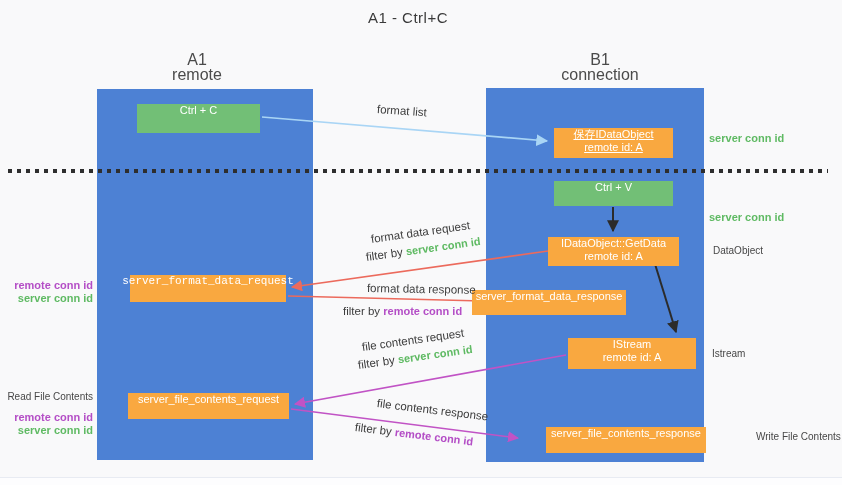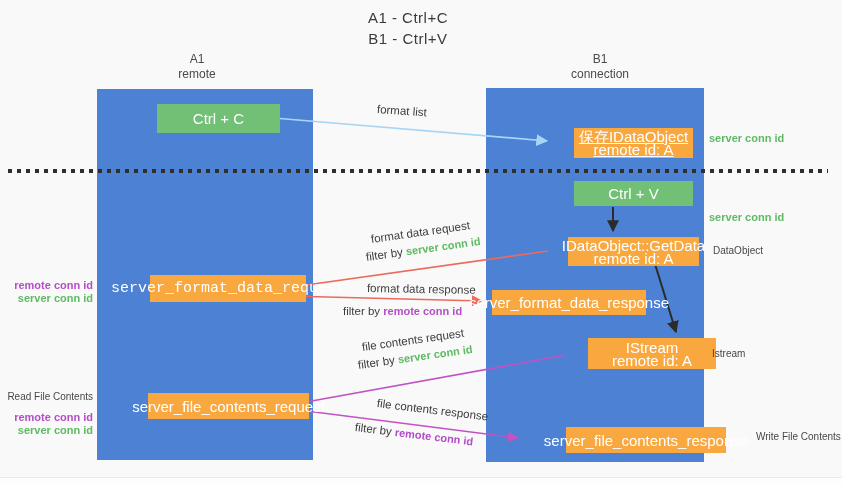--- a/index.html
+++ b/index.html
@@ -7,42 +7,42 @@
     --arrow-lightblue:#a9d5f5; --arrow-red:#ec6a5c; --arrow-magenta:#c153c5;
     --arrow-black:#2b2b2b; --text-green:#5fba63; --text-purple:#b44ec6; --text-dark:#3d3d3d;
   }
   html,body{margin:0;padding:0;}
   body{background:#f9f9fa;font-family:"Liberation Sans",sans-serif;}
   #stage{position:relative;width:842px;height:485px;background:#f9f9fa;overflow:hidden;}
 
   .title{position:absolute;left:308px;top:7px;width:200px;text-align:center;
          font-size:15px;line-height:21px;color:#3a3a3a;letter-spacing:.5px;}
 
-  .col-header{position:absolute;text-align:center;font-size:12px;line-height:15px;color:#4a4a4a;}
+  .col-header{position:absolute;text-align:center;font-size:16px;line-height:15px;color:#4a4a4a;}
   #hdr-left{left:97px;top:52px;width:200px;}
   #hdr-right{left:495px;top:52px;width:210px;}
 
   .column{position:absolute;background:var(--column-blue);z-index:1;}
   #col-left{left:97px;top:89px;width:216px;height:371px;}
   #col-right{left:486px;top:88px;width:218px;height:374px;}
 
   #dashed-line{position:absolute;left:8px;top:169px;width:820px;height:4px;z-index:4;
     background:repeating-linear-gradient(90deg,#2e2e2e 0 4px,rgba(0,0,0,0) 4px 9px);}
 
   #arrow-layer{position:absolute;left:0;top:0;z-index:2;pointer-events:none;}
   .l-blue{stroke:var(--arrow-lightblue);stroke-width:1.7;}
   .l-red{stroke:var(--arrow-red);stroke-width:1.6;}
   .l-mag{stroke:var(--arrow-magenta);stroke-width:1.6;}
   .l-blk{stroke:var(--arrow-black);stroke-width:2;}
   .m-blue{fill:var(--arrow-lightblue);} .m-red{fill:var(--arrow-red);}
   .m-mag{fill:var(--arrow-magenta);} .m-blk{fill:var(--arrow-black);}
 
-  .node{position:absolute;z-index:3;color:#fff;font-size:15px;line-height:13px;
-        display:flex;flex-direction:column;align-items:center;justify-content:center;
-        text-align:center;white-space:nowrap;margin-left:20px;}
+  .node{position:absolute;z-index:3;color:#fff;font-size:11px;line-height:13px;
+        display:flex;flex-direction:column;align-items:center;justify-content:flex-start;
+        text-align:center;white-space:nowrap;}
   .green{background:var(--node-green);}
   .orange{background:var(--node-orange);}
   #n-ctrl-c{left:137px;top:104px;width:123px;height:29px;}
   #n-save-obj{left:554px;top:128px;width:119px;height:30px;text-decoration:underline;}
   #n-ctrl-v{left:554px;top:181px;width:119px;height:25px;}
   #n-getdata{left:548px;top:237px;width:131px;height:29px;}
   #n-fmt-req{left:130px;top:275px;width:156px;height:27px;font-family:Liberation Mono, monospace;}
   #n-fmt-resp{left:472px;top:290px;width:154px;height:25px;}
   #n-istream{left:568px;top:338px;width:128px;height:31px;}
   #n-file-req{left:128px;top:393px;width:161px;height:26px;}
@@ -79,21 +79,20 @@
   #bottom-line{position:absolute;left:0;top:477px;width:842px;height:1px;background:#e8ebf2;z-index:1;}
   #bottom-fill{position:absolute;left:0;top:478px;width:842px;height:7px;background:#fdfdfe;z-index:1;}
 </style>
 </head>
 <body>
 
 <div id="stage">
 
   <div class="title">
     <div>A1 - Ctrl+C</div>
-    <div>B1 - Ctrl+V</div>
   </div>
 
   <div id="hdr-left" class="col-header">
     <div>A1</div>
     <div>remote</div>
   </div>
   <div id="hdr-right" class="col-header">
     <div>B1</div>
     <div>connection</div>
   </div>

